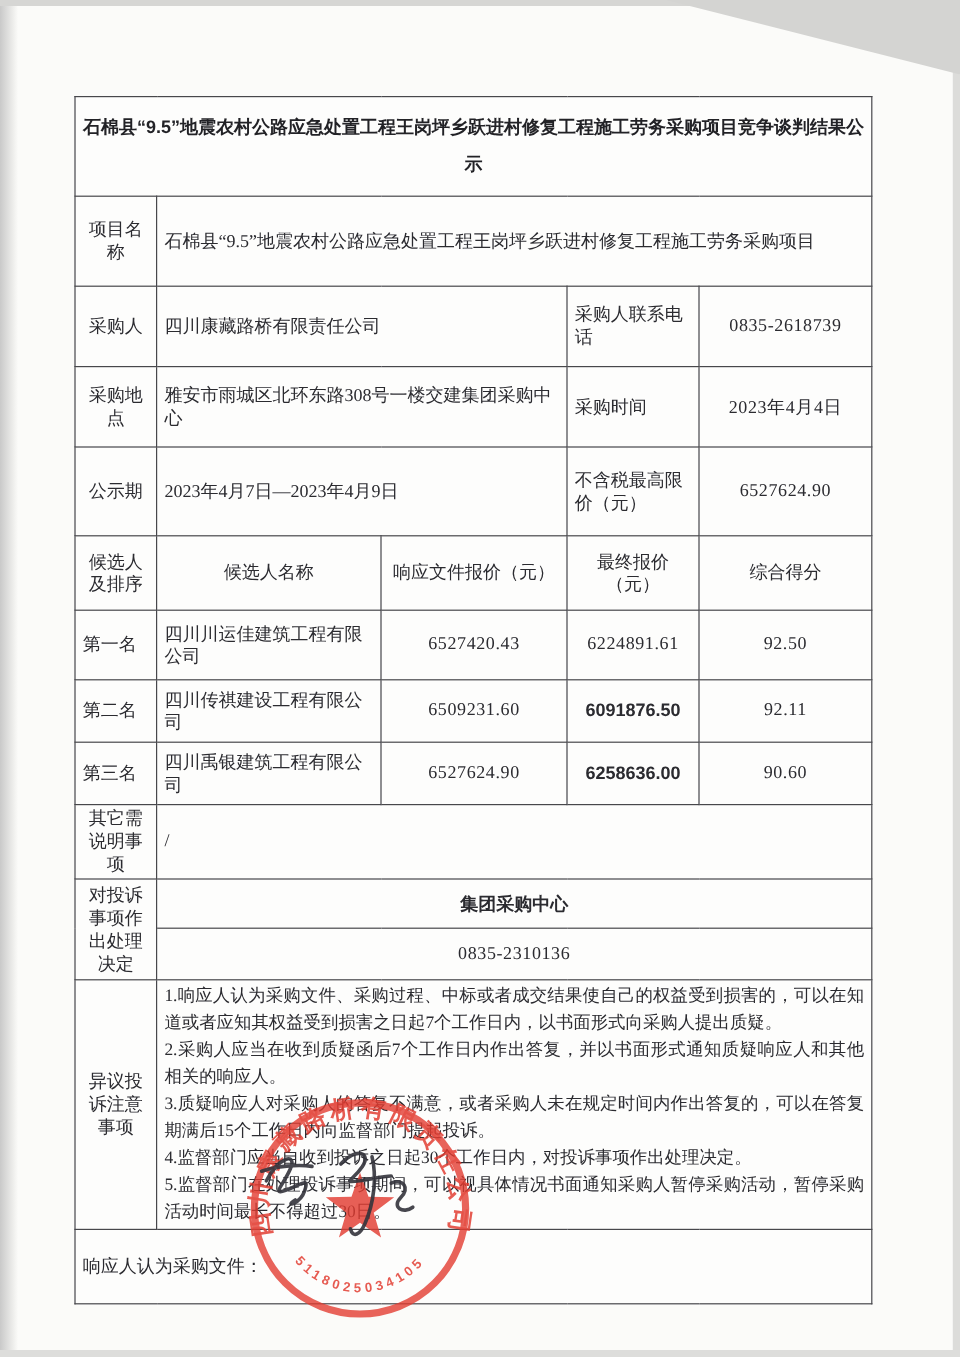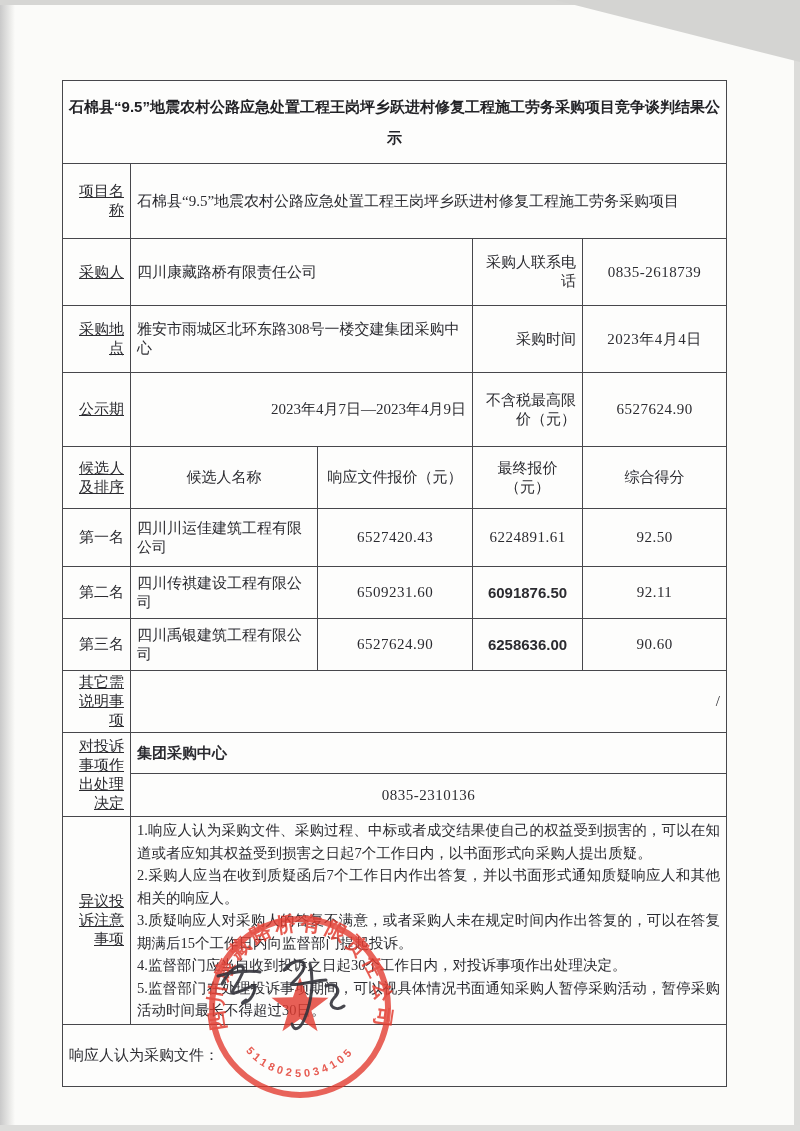--- a/index.html
+++ b/index.html
@@ -28,27 +28,27 @@
     padding:2px 6px;
     font-size:15px;
     vertical-align:middle;
     overflow:hidden;
   }
   .title-cell{
     text-align:center;font-family:"Liberation Sans",sans-serif;
     font-weight:700;font-size:21px;line-height:31px;color:#222226;
     padding:6px 14px;
   }
-  .lbl{ text-align:right;text-decoration:underline; }
-  .ctr{ text-align:right;margin-top:12px; }
+  .lbl{ text-align:center; }
+  .ctr{ text-align:left;margin-top:12px; }
   .hdr{ text-align:center; }
   .name-cell{ text-align:left; }
   .num{ text-align:center; letter-spacing:0.5px;margin-top:48px;}
   .bold-num{ font-family:"Liberation Sans",sans-serif; font-weight:700; letter-spacing:0;}
-  .bold-ctr{ font-weight:700; }
+  .bold-ctr{ text-align:center; font-weight:700; }
   .complaint-cell{ vertical-align:top; padding:8px 10px 4px 10px;}
   .complaint-cell p{ margin:0; font-size:14.5px; line-height:22.5px; text-align:justify;}
   .sign-cell{ font-size:15px; padding-left:10px; }
   .small-lbl{ font-size:14px; }
   
   .r-title td{height:78px;}
   .r-project td{height:70px;}
   .r-purchaser td{height:62px;}
   .r-location td{height:62px;}
   .r-publicity td{height:69px;}

